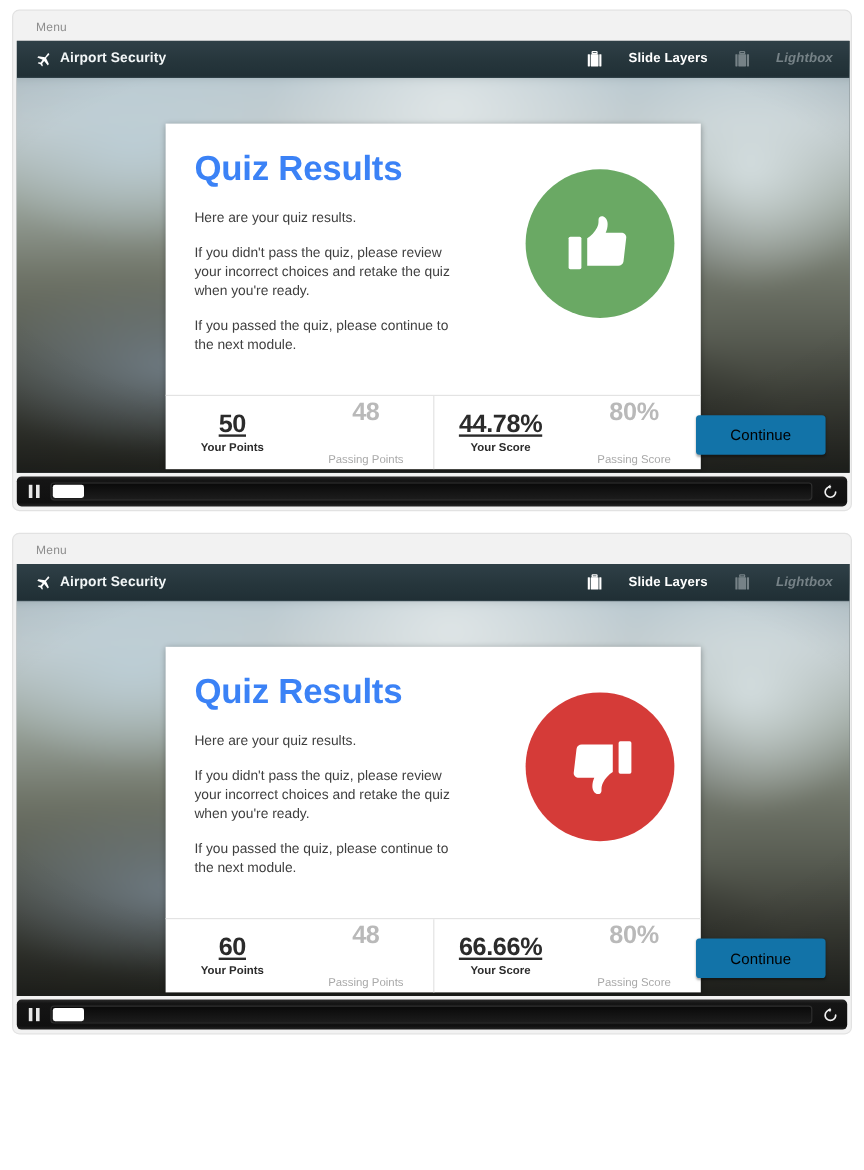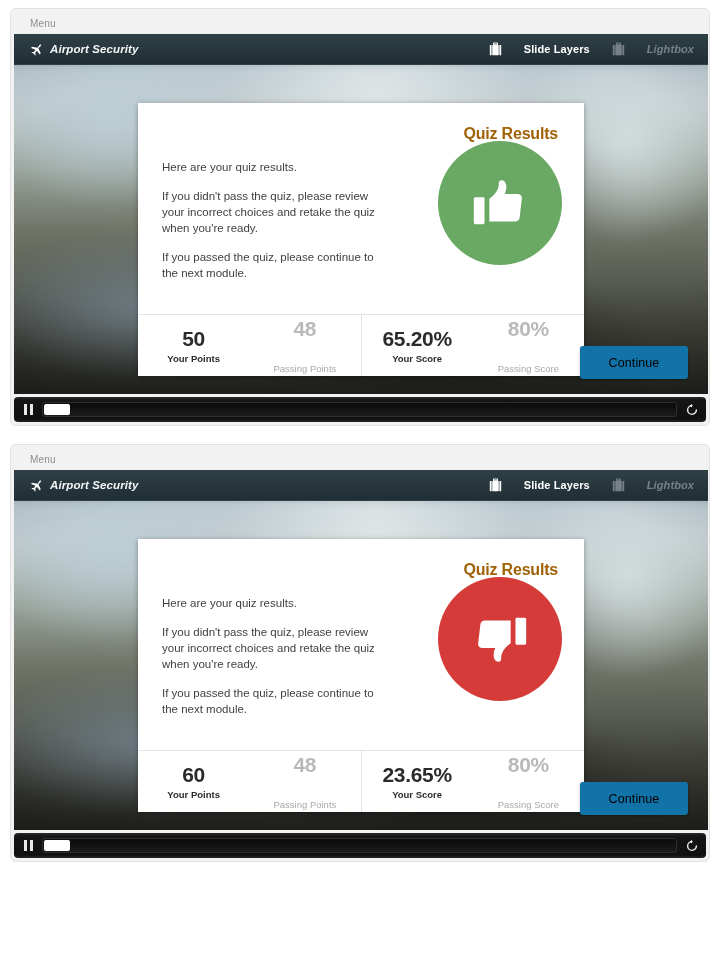--- a/index.html
+++ b/index.html
@@ -54,21 +54,21 @@
   .titlebar {
     position: relative;
     z-index: 5;
     height: 31px;
     background: linear-gradient(180deg,#2f4047 0%, #26363c 55%, #202f35 100%);
     display: flex;
     align-items: center;
     padding: 0 14px 0 14px;
     border-bottom: 1px solid #16232800;
   }
-  .title-left { display: flex; align-items: center; gap: 7px; font-style: italic; }
+  .title-left { display: flex; align-items: center; gap: 7px; }
   .plane-icon { width: 15px; height: 15px; display:block; }
   .course-title {
     color: #f2f6f7;
     font-size: 11.5px;
     font-weight: bold;
     letter-spacing: .1px;
   }
   .title-right { margin-left: auto; display: flex; align-items: center; gap: 22px; }
   .tr-item { display: flex; align-items: center; gap: 22px; }
   .tr-item .lbl { font-size: 11px; font-weight: bold; letter-spacing: .1px; }
@@ -116,26 +116,25 @@
     width: 446px;
     background: #ffffff;
     box-shadow: 0 1px 5px rgba(0,0,0,.33);
   }
   .card-body {
     position: relative;
     padding: 22px 26px 20px 24px;
     min-height: 178px;
   }
   .card-h1 {
-    font-size: 16px;
+    font-size: 29px;
     font-weight: bold;
-    color: #a16207;
+    color: #3b82f6;
     letter-spacing: -.2px;
     margin-bottom: 16px;
-    text-align: right;
   }
   .card-p {
     font-size: 11.5px;
     line-height: 16px;
     color: #3f3f3f;
     max-width: 222px;
     margin-bottom: 13px;
   }
   .card-p:last-child { margin-bottom: 0; }
 
@@ -164,21 +163,21 @@
   .score-cell {
     flex: 1;
     display: flex;
     flex-direction: column;
     align-items: center;
     justify-content: center;
     gap: 2px;
   }
   .score-val { font-size: 21px; font-weight: bold; letter-spacing: -.3px; }
   .score-lbl { font-size: 9.5px; font-weight: bold; }
-  .score-cell.primary .score-val { color: #2b2b2b; }
+  .score-cell.primary .score-val { color: #2b2b2b; text-decoration: underline; }
   .score-cell.primary .score-lbl { color: #2b2b2b; }
   .score-cell.muted .score-val { color: #b9b9b9; }
   .score-cell.muted .score-lbl { color: #a9a9a9; font-weight: normal; margin-top: 20px; }
 
   
   .continue-btn {
     position: absolute;
     z-index: 4;
     right: 20px;
     bottom: 15px;
@@ -311,21 +310,21 @@
               <span class="score-val">50</span>
               <span class="score-lbl">Your Points</span>
             </div>
             <div class="score-cell muted">
               <span class="score-val">48</span>
               <span class="score-lbl">Passing Points</span>
             </div>
           </div>
           <div class="score-group">
             <div class="score-cell primary">
-              <span class="score-val">65.20%</span>
+              <span class="score-val">44.78%</span>
               <span class="score-lbl">Your Score</span>
             </div>
             <div class="score-cell muted">
               <span class="score-val">80%</span>
               <span class="score-lbl">Passing Score</span>
             </div>
           </div>
         </div>
       </div>
 
@@ -418,21 +417,21 @@
               <span class="score-val">60</span>
               <span class="score-lbl">Your Points</span>
             </div>
             <div class="score-cell muted">
               <span class="score-val">48</span>
               <span class="score-lbl">Passing Points</span>
             </div>
           </div>
           <div class="score-group">
             <div class="score-cell primary">
-              <span class="score-val">23.65%</span>
+              <span class="score-val">66.66%</span>
               <span class="score-lbl">Your Score</span>
             </div>
             <div class="score-cell muted">
               <span class="score-val">80%</span>
               <span class="score-lbl">Passing Score</span>
             </div>
           </div>
         </div>
       </div>
 

